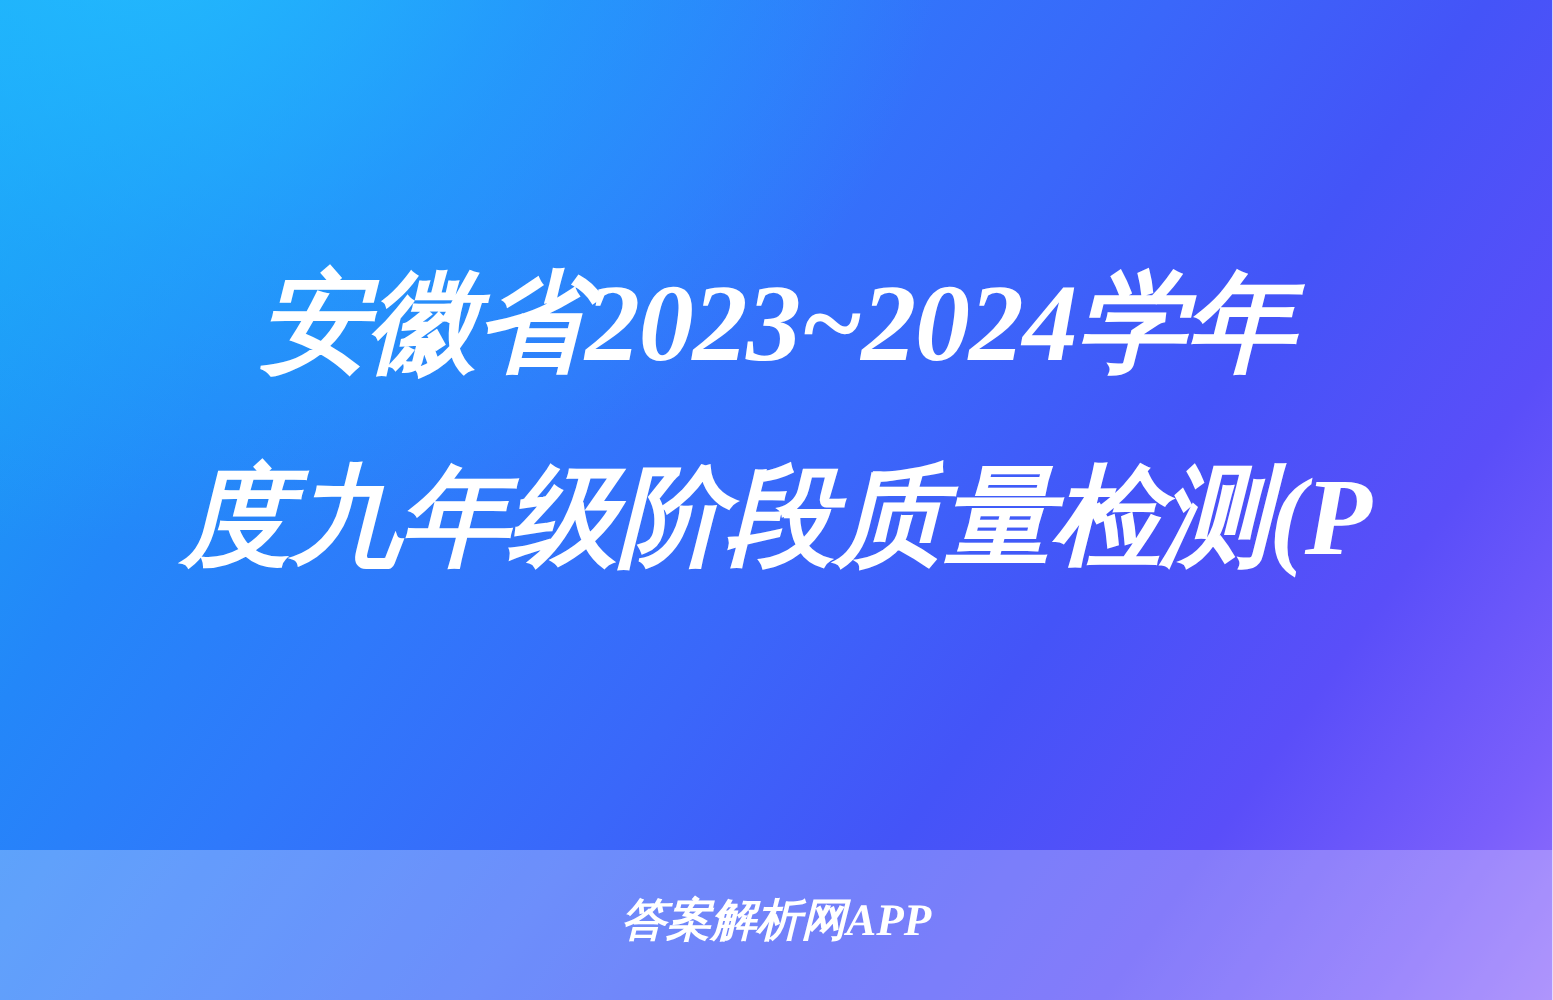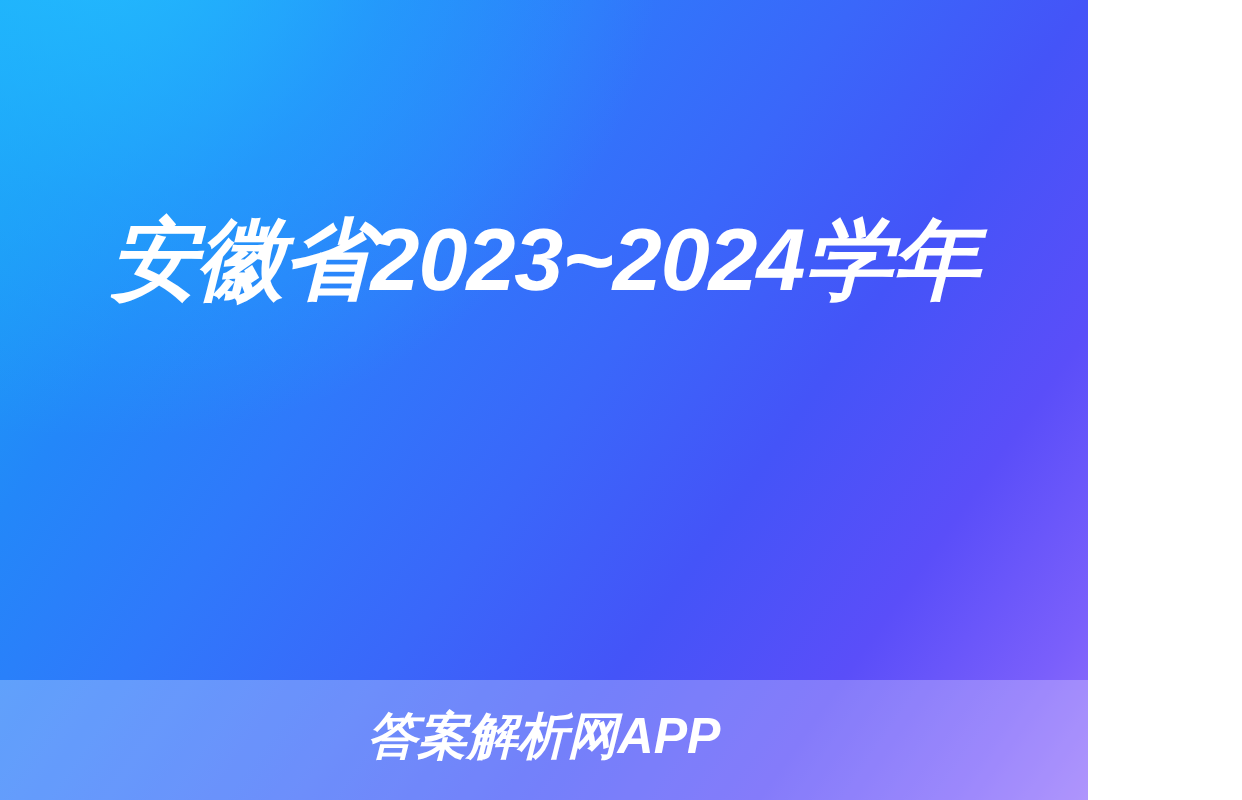--- a/index.html
+++ b/index.html
@@ -3,24 +3,24 @@
 <meta charset="utf-8">
 <style>
   html, body {
     margin: 0;
     padding: 0;
     background: #ffffff;
   }
 
   #poster {
     position: relative;
-    width: 1088px;
+    width: 1242px;
     height: 800px;
     overflow: hidden;
-    font-family: Liberation Sans, sans-serif;
+    font-family: Liberation Serif, serif;
     
     background:
       linear-gradient(125deg,
         #18a8f7 0%,
         #1b9bf6 9%,
         #2387f9 22%,
         #2f79fb 36%,
         #3a67fa 52%,
         #4454f8 66%,
         #5a4ef9 80%,
@@ -86,35 +86,36 @@
     top: 708px;
     height: 56px;
     z-index: 4;
     display: flex;
     align-items: center;
     justify-content: center;
   }
 
   .footer-watermark .wm-text {
     color: #ffffff;
-    font-size: 50px;
+    font-size: 36px;
     font-weight: 700;
     font-style: italic;
     letter-spacing: 0px;
     line-height: 1;
     white-space: nowrap;
   }
 </style>
 </head>
 <body>
 
 <div id="poster">
 
   <div class="title-block">
     <span class="title-line">安徽省2023~2024学年</span>
+    <span class="title-line">度九年级阶段质量检测(P</span>
   </div>
 
   <div class="bottom-band"></div>
 
   <div class="footer-watermark">
     <span class="wm-text">答案解析网APP</span>
   </div>
 
 </div>
 

